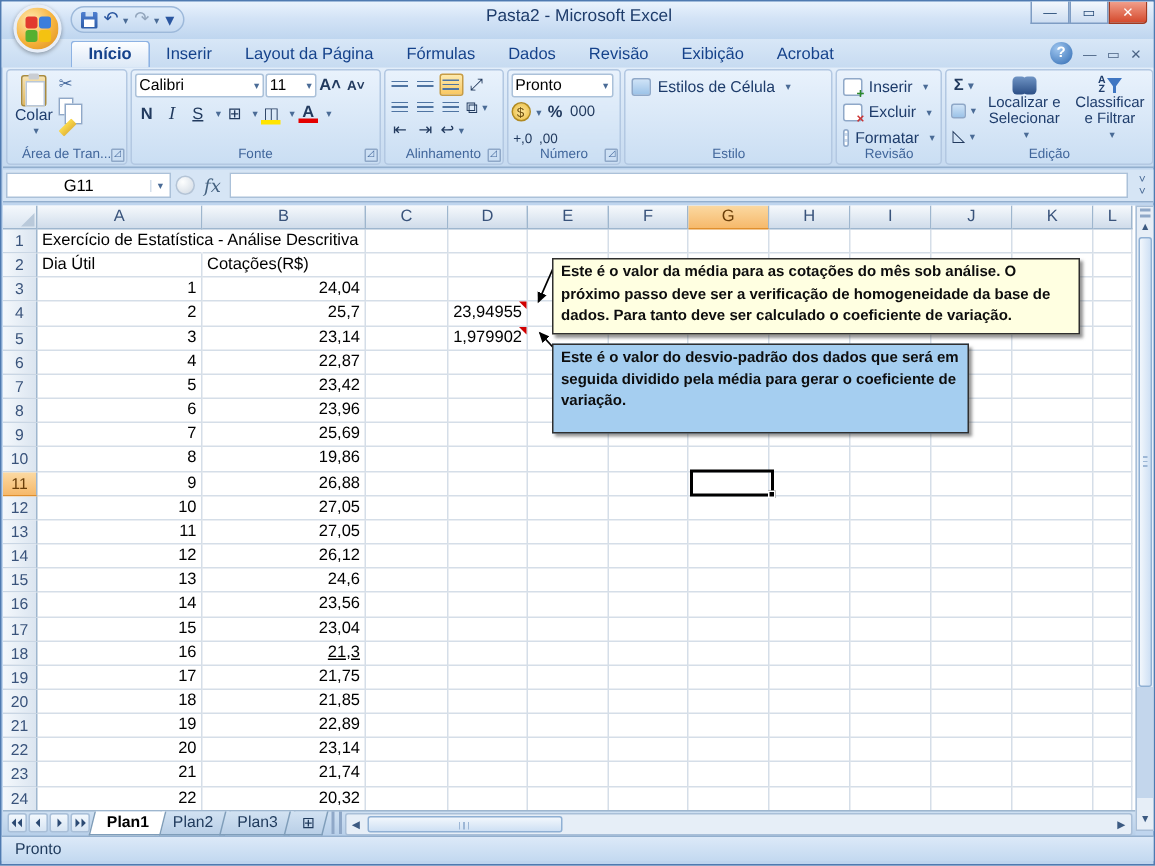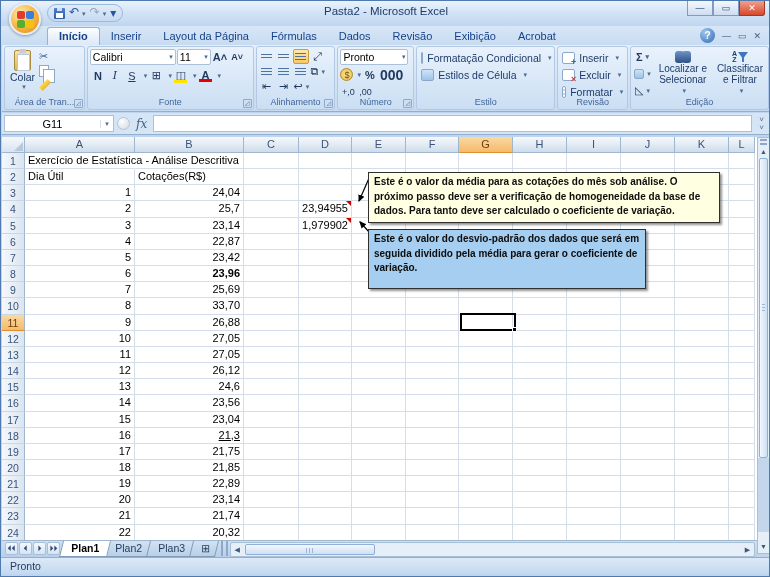--- a/index.html
+++ b/index.html
@@ -306,36 +306,31 @@
       <div class="row" style="margin-bottom:2px;">
         <span class="combo" style="width:68px">
           <span>Pronto</span>
             <span class="dd">▾</span>
         </span>
       </div>
       <div class="row" style="margin-bottom:2px;">
         <span class="coin">$</span>
         <span class="dd">▾</span>
         <span class="fbtn" style="font-weight:bold">%</span>
-        <span class="fbtn" style="font-weight:bold;font-size:14px">000</span>
+        <span class="fbtn" style="font-weight:normal;font-size:10px">000</span>
       </div>
       <div class="row">
         <span class="fbtn smalltxt">+,0</span>
         <span class="fbtn smalltxt">,00</span>
       </div>
       <div class="grp-label">Número</div>
       <span class="launch">◿</span>
     </div>
 
     <div class="grp" style="width:139px">
-      <div class="stackitem">
-        <span class="sqicon cf"></span>
-        <span>Formatação Condicional</span>
-          <span class="dd">▾</span>
-      </div>
       <div class="stackitem">
         <span class="sqicon"></span>
         <span>Estilos de Célula</span>
           <span class="dd">▾</span>
       </div>
       <div class="grp-label">Estilo</div>
     </div>
 
     <div class="grp" style="width:71px">
       <div class="stackitem">
@@ -519,21 +514,21 @@
           <div class="cell" style="width: 54px;"></div>
           <div class="cell" style="width: 54px;"></div>
           <div class="cell" style="width: 54px;"></div>
           <div class="cell" style="width: 54px;"></div>
           <div class="cell" style="width: 54px;"></div>
           <div class="cell" style="width: 26px;"></div>
         </div>
         <div class="grow">
           <div class="rowhead">8</div>
           <div class="cell right" style="width: 110px;">6</div>
-          <div class="cell right" style="width: 109px; font-weight: bold;">23,96</div>
+          <div class="cell right" style="width: 109px;">23,96</div>
           <div class="cell" style="width: 55px;"></div>
           <div class="cell" style="width: 53px;"></div>
           <div class="cell" style="width: 54px;"></div>
           <div class="cell" style="width: 53px;"></div>
           <div class="cell" style="width: 54px;"></div>
           <div class="cell" style="width: 54px;"></div>
           <div class="cell" style="width: 54px;"></div>
           <div class="cell" style="width: 54px;"></div>
           <div class="cell" style="width: 54px;"></div>
           <div class="cell" style="width: 26px;"></div>
@@ -549,21 +544,21 @@
           <div class="cell" style="width: 54px;"></div>
           <div class="cell" style="width: 54px;"></div>
           <div class="cell" style="width: 54px;"></div>
           <div class="cell" style="width: 54px;"></div>
           <div class="cell" style="width: 54px;"></div>
           <div class="cell" style="width: 26px;"></div>
         </div>
         <div class="grow">
           <div class="rowhead">10</div>
           <div class="cell right" style="width: 110px;">8</div>
-          <div class="cell right" style="width: 109px;">33,70</div>
+          <div class="cell right" style="width: 109px;">19,86</div>
           <div class="cell" style="width: 55px;"></div>
           <div class="cell" style="width: 53px;"></div>
           <div class="cell" style="width: 54px;"></div>
           <div class="cell" style="width: 53px;"></div>
           <div class="cell" style="width: 54px;"></div>
           <div class="cell" style="width: 54px;"></div>
           <div class="cell" style="width: 54px;"></div>
           <div class="cell" style="width: 54px;"></div>
           <div class="cell" style="width: 54px;"></div>
           <div class="cell" style="width: 26px;"></div>

